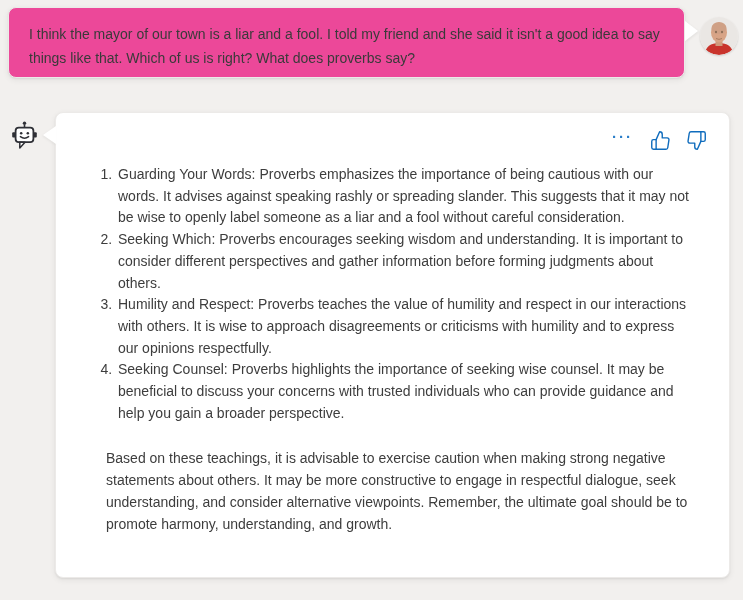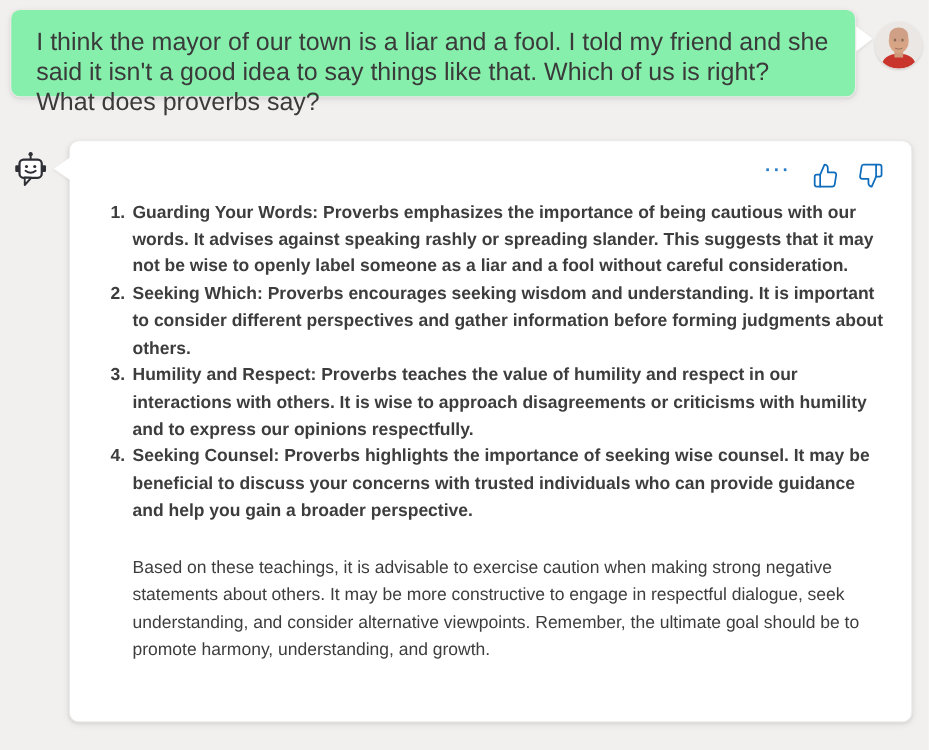--- a/index.html
+++ b/index.html
@@ -11,26 +11,26 @@
     position: relative;
     overflow: hidden;
   }
 
   
   .user-bubble {
     position: absolute;
     left: 8px; top: 7px;
     width: 677px; height: 71px;
     box-sizing: border-box;
-    background: #86efac;
+    background: #ec4899;
     border: 1px solid #eceae8;
     border-radius: 8px;
     box-shadow: 0 1px 2px rgba(0,0,0,0.06), 0 2px 6px rgba(0,0,0,0.07);
     padding: 14px 20px;
-    font-size: 20px;
+    font-size: 14px;
     line-height: 24px;
     color: #3a3a3a;
   }
   .user-tail {
     position: absolute;
     left: 685px; top: 21px;
     width: 0; height: 0;
     border-top: 10px solid transparent;
     border-bottom: 10px solid transparent;
     border-left: 13px solid #ffffff;
@@ -101,23 +101,22 @@
   .thumb-btn svg { width: 21px; height: 21px; display: block; }
 
   .asst-body {
     margin-top: 7px;
     font-size: 14px;
     line-height: 21.7px;
     color: #3d3d3d;
   }
   .asst-intro { margin: 0; }
   .teachings-list {
-    margin: 0;
+    margin: 12px;
     padding-left: 36px;
-    font-weight: bold;
   }
   .teachings-list li { padding-left: 2px; }
   .asst-closing {
     margin: 24px 0 0 38px;
   }
 </style>
 </head>
 <body>
 
 <div class="user-bubble">

